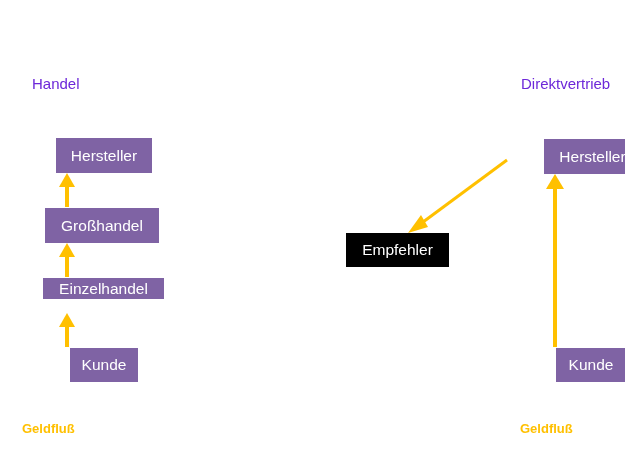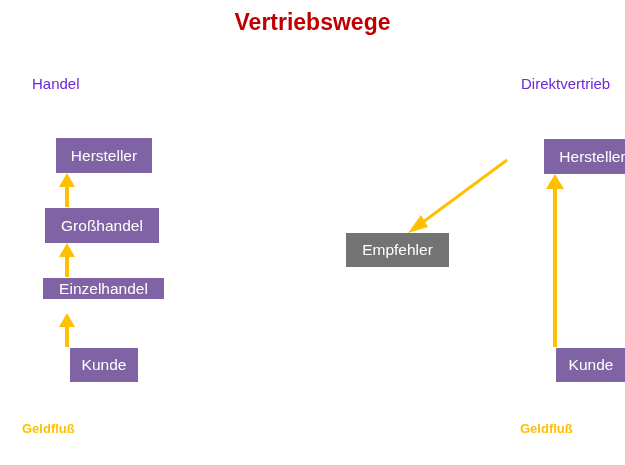--- a/index.html
+++ b/index.html
@@ -55,35 +55,34 @@
     display: flex;
     align-items: center;
     justify-content: center;
     color: #ffffff;
     font-size: 15.5px;
     line-height: 1;
     white-space: nowrap;
     margin-left: 36px;
   }
   .node.purple { background: #7F63A4; }
-  .node.green  { background: #737373; }
+  .node.green  { background: #000000; }
   .flow-label {
     position: absolute;
     font-size: 13px;
     font-weight: bold;
     color: #FFC000;
     white-space: nowrap;
   }
 </style>
 </head>
 <body>
 
 <div id="canvas">
 
-  <div class="title">Vertriebswege</div>
 
   <div class="col-heading" style="left:32px; top:75px;">Handel</div>
 
   <div class="node purple" style="left:20px; top:138px; width:96px; height:35px;">
     <span>Hersteller</span>
   </div>
 
   <div class="node purple" style="left:9px; top:208px; width:114px; height:35px;">
     <span>Großhandel</span>
   </div>

